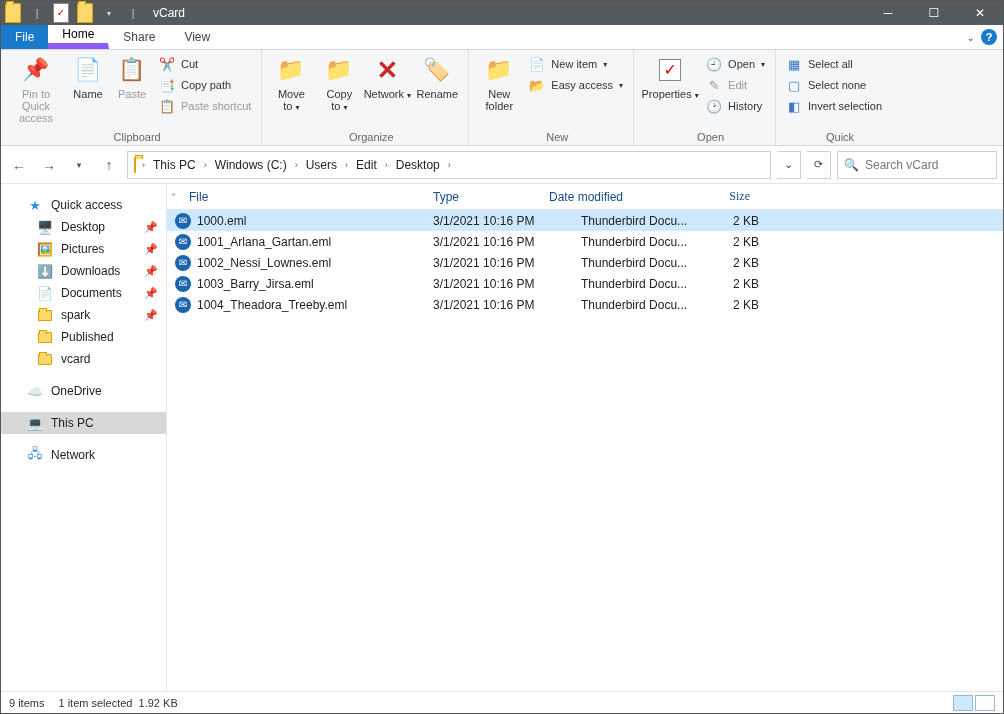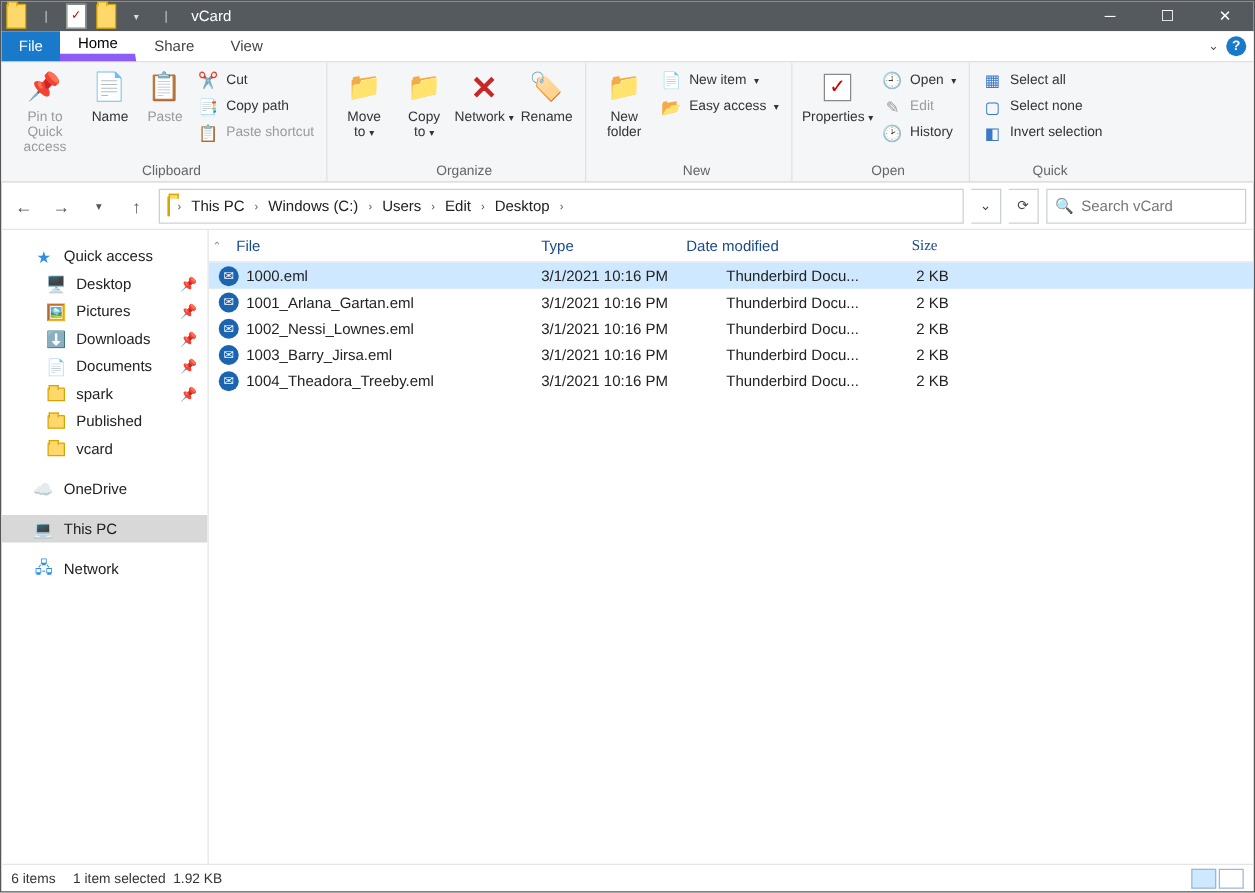--- a/index.html
+++ b/index.html
@@ -367,19 +367,19 @@
           </div>
           <div class="c cdate">3/1/2021 10:16 PM</div>
           <div class="c ctype">Thunderbird Docu...</div>
           <div class="c csize">2 KB</div>
         </div>
       </div>
   </div>
 </div>
 
 <div class="statusbar">
-  <span>6 items</span>
+  <span>9 items</span>
   <span><span>1 item selected</span>&nbsp;&nbsp;<span>1.92 KB</span></span>
   <div class="viewbtns">
     <div class="viewbtn active"></div>
     <div class="viewbtn"></div>
   </div>
 </div>
 
 </body></html>

